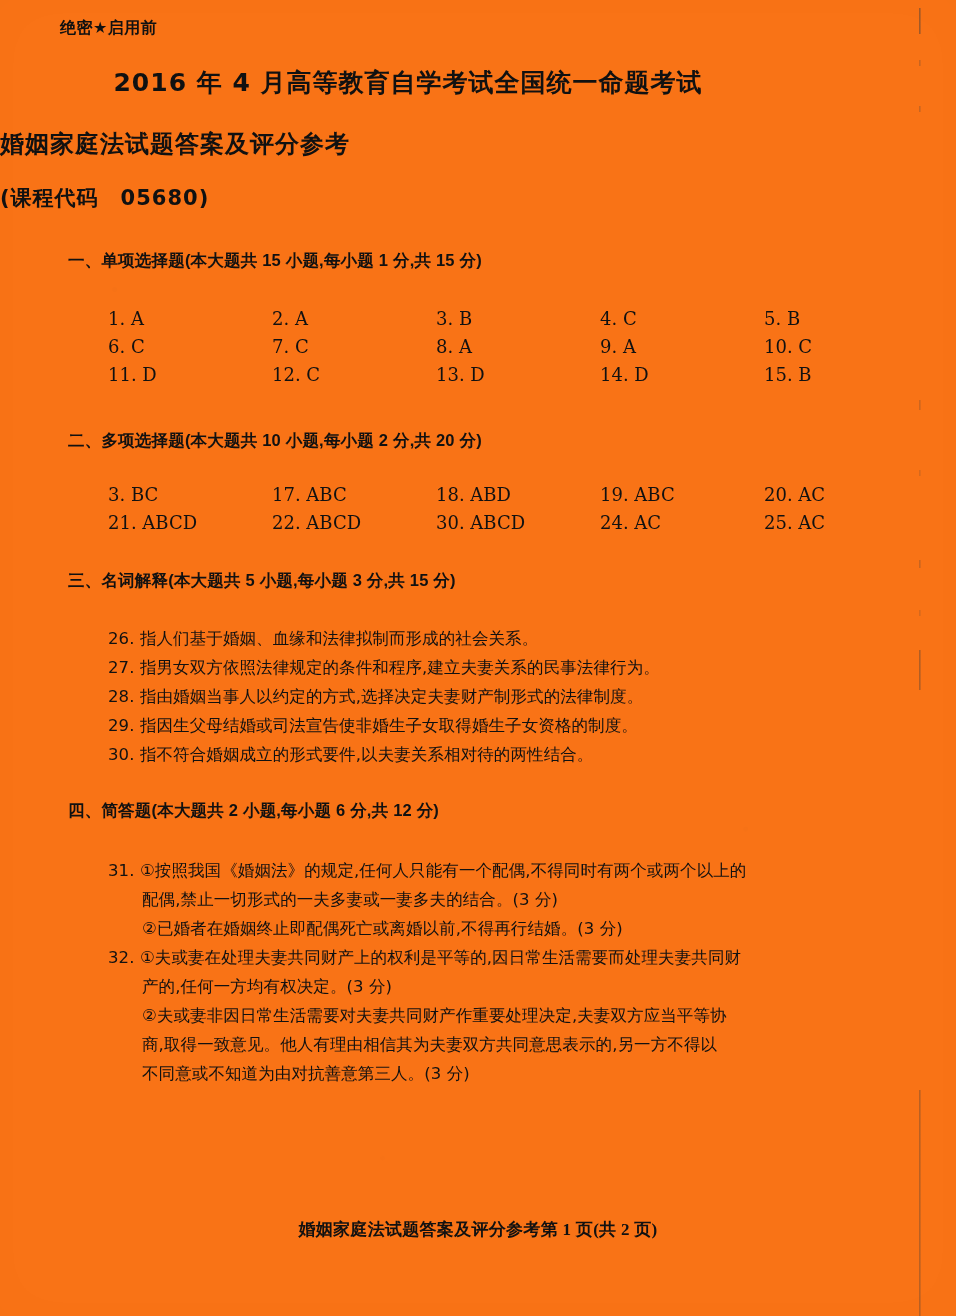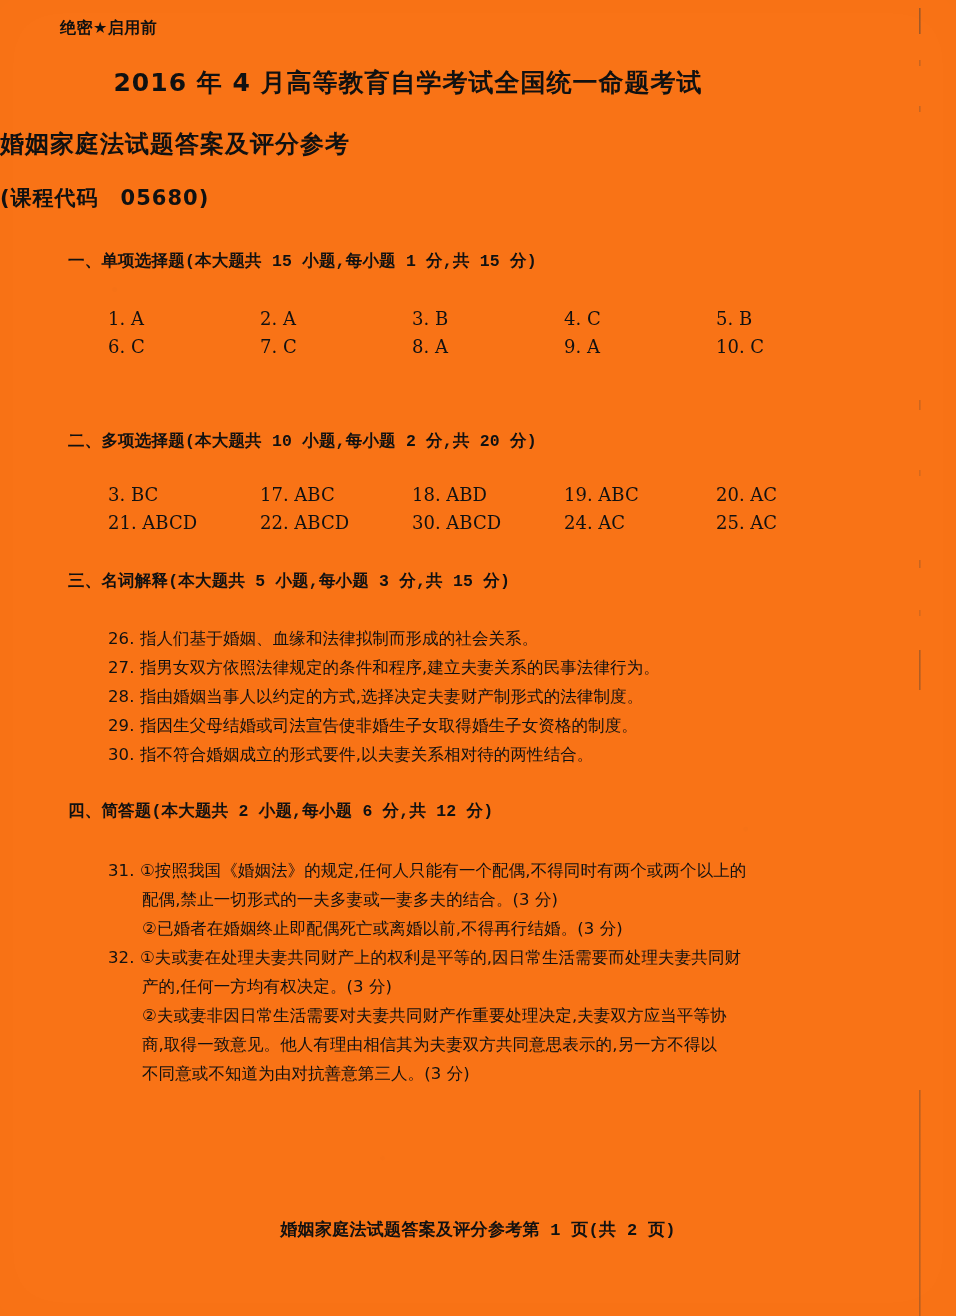--- a/index.html
+++ b/index.html
@@ -101,34 +101,35 @@
     width: 956px;
     text-align: left;
     font-family: "DejaVu Sans", "Liberation Sans", sans-serif;
     font-weight: bold;
     font-size: 21px;
     letter-spacing: 1px;
   }
   .section-head {
     position: absolute;
     left: 68px;
-    font-family: Liberation Mono, monospace;
+    font-family: Liberation Sans, sans-serif;
     font-weight: bold;
     font-size: 16.5px;
     white-space: nowrap;
     letter-spacing: 0.2px;
   }
   .ansgrid {
     position: absolute;
     left: 108px;
   }
   .ansrow {
     display: flex;
     height: 28px;
     align-items: baseline;
+    gap: 12px;
   }
   .anscell {
     width: 152px;
     font-family: "DejaVu Serif", "Liberation Serif", serif;
     font-size: 18px;
     white-space: nowrap;
   }
   .term-list {
     position: absolute;
     left: 108px;
@@ -152,21 +153,21 @@
     white-space: nowrap;
     letter-spacing: 0.1px;
   }
   .indent-1 { padding-left: 34px; }
   .footer {
     position: absolute;
     left: 0;
     top: 1218px;
     width: 956px;
     text-align: center;
-    font-family: Liberation Mono, monospace;
+    font-family: Liberation Serif, serif;
     font-weight: bold;
     font-size: 17px;
     letter-spacing: 0.3px;
   }
 </style>
 </head>
 <body>
 
 <div class="page">
 
@@ -190,20 +191,27 @@
       <span class="anscell">3. B</span>
       <span class="anscell">4. C</span>
       <span class="anscell">5. B</span>
     </div>
     <div class="ansrow">
       <span class="anscell">6. C</span>
       <span class="anscell">7. C</span>
       <span class="anscell">8. A</span>
       <span class="anscell">9. A</span>
       <span class="anscell">10. C</span>
+    </div>
+    <div class="ansrow">
+      <span class="anscell">11. D</span>
+      <span class="anscell">12. C</span>
+      <span class="anscell">13. D</span>
+      <span class="anscell">14. D</span>
+      <span class="anscell">15. B</span>
     </div>
   </div>
 
   <div class="section-head" style="top:430px;">二、多项选择题(本大题共 10 小题,每小题 2 分,共 20 分)</div>
 
   <div class="ansgrid" style="top:484px;">
     <div class="ansrow">
       <span class="anscell">3. BC</span>
       <span class="anscell">17. ABC</span>
       <span class="anscell">18. ABD</span>

